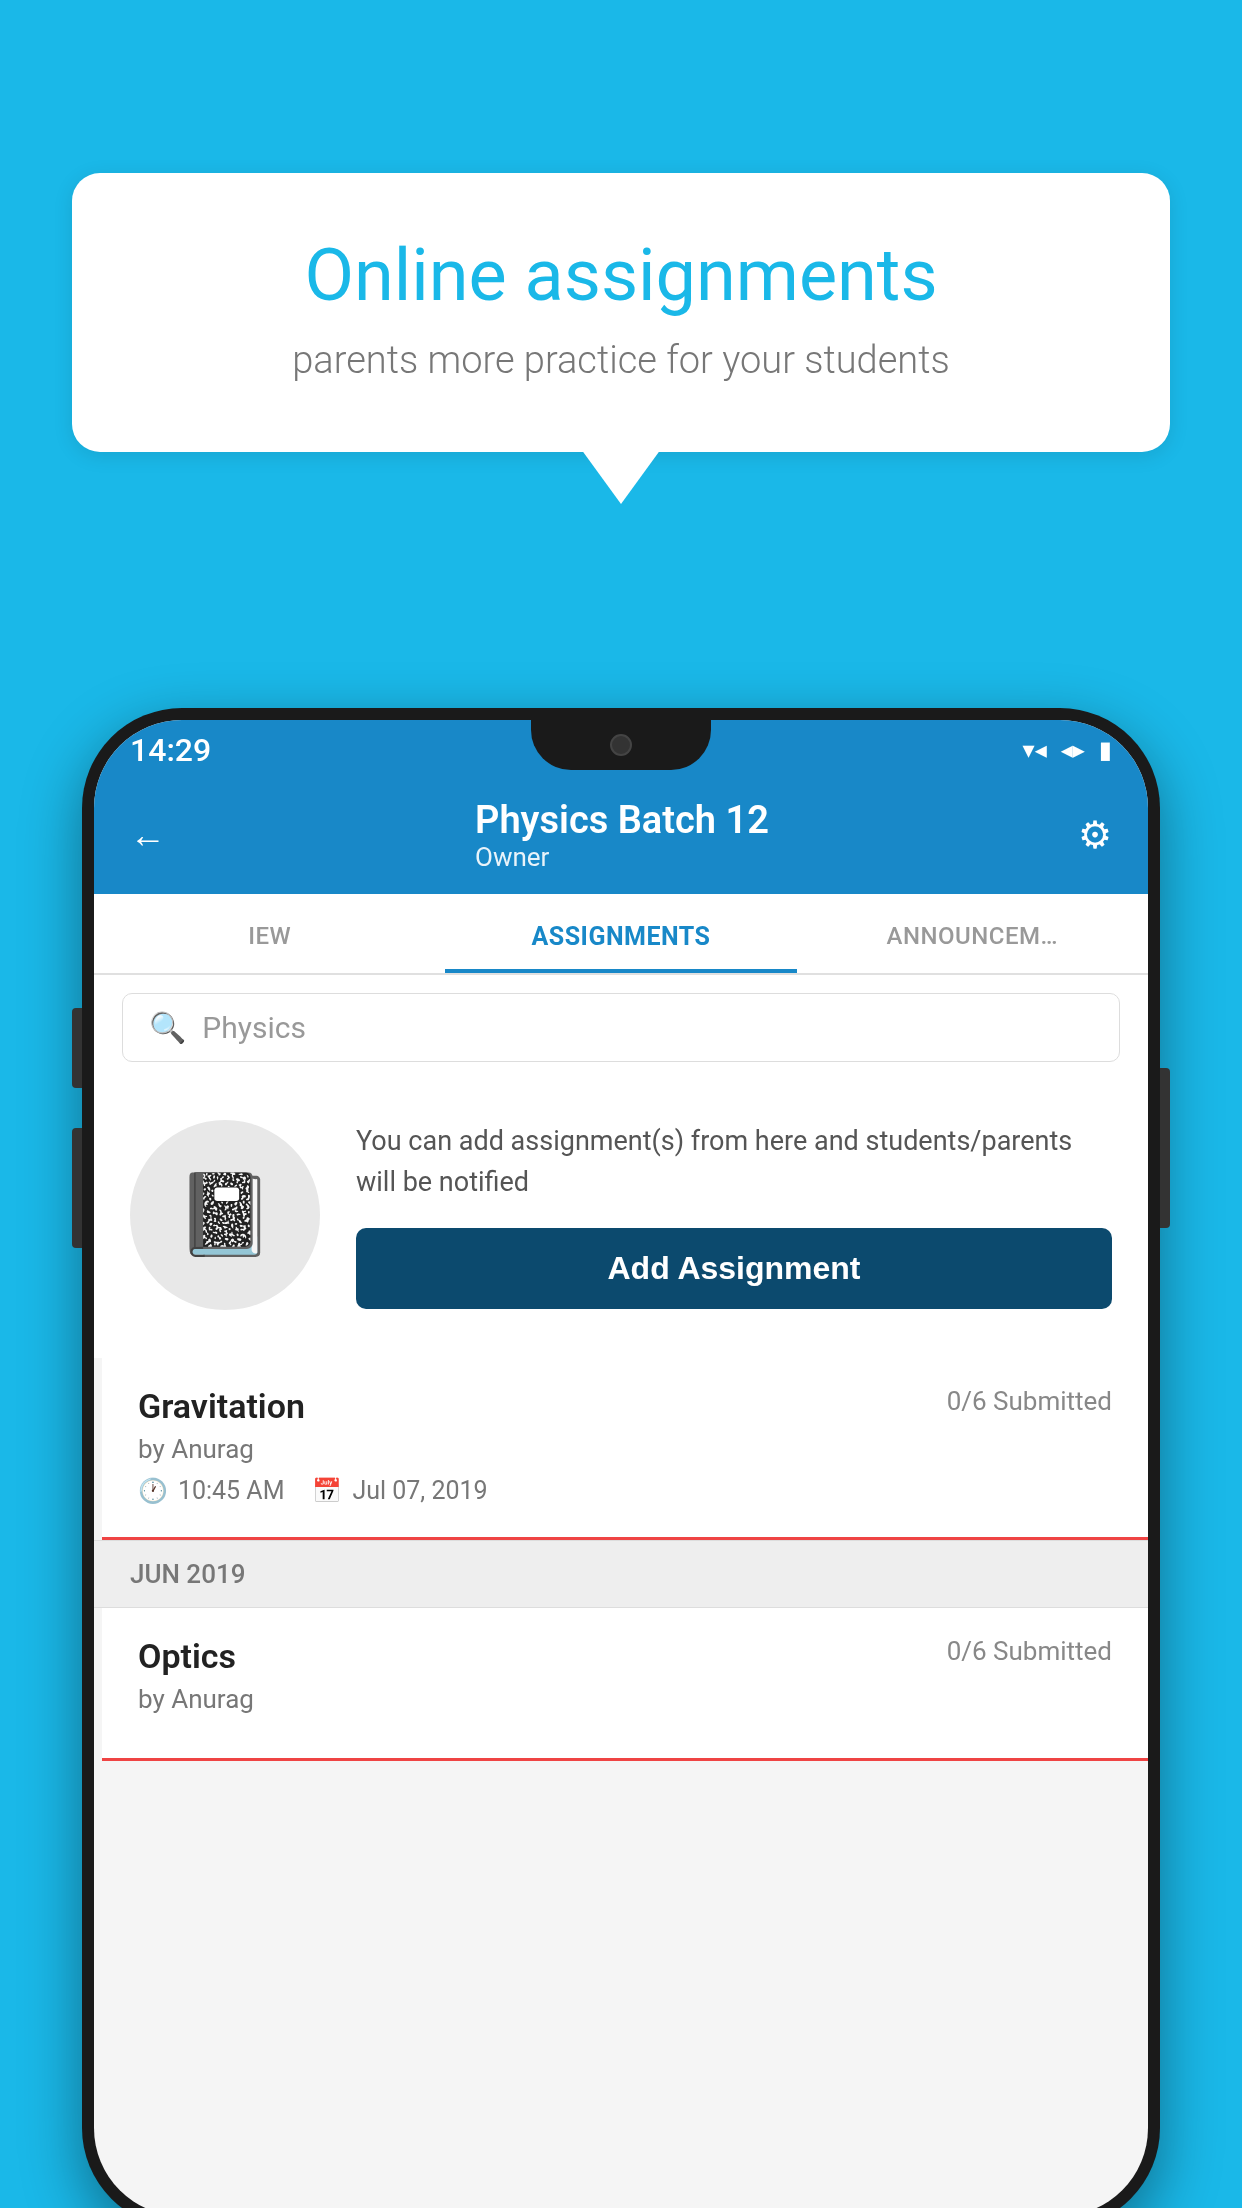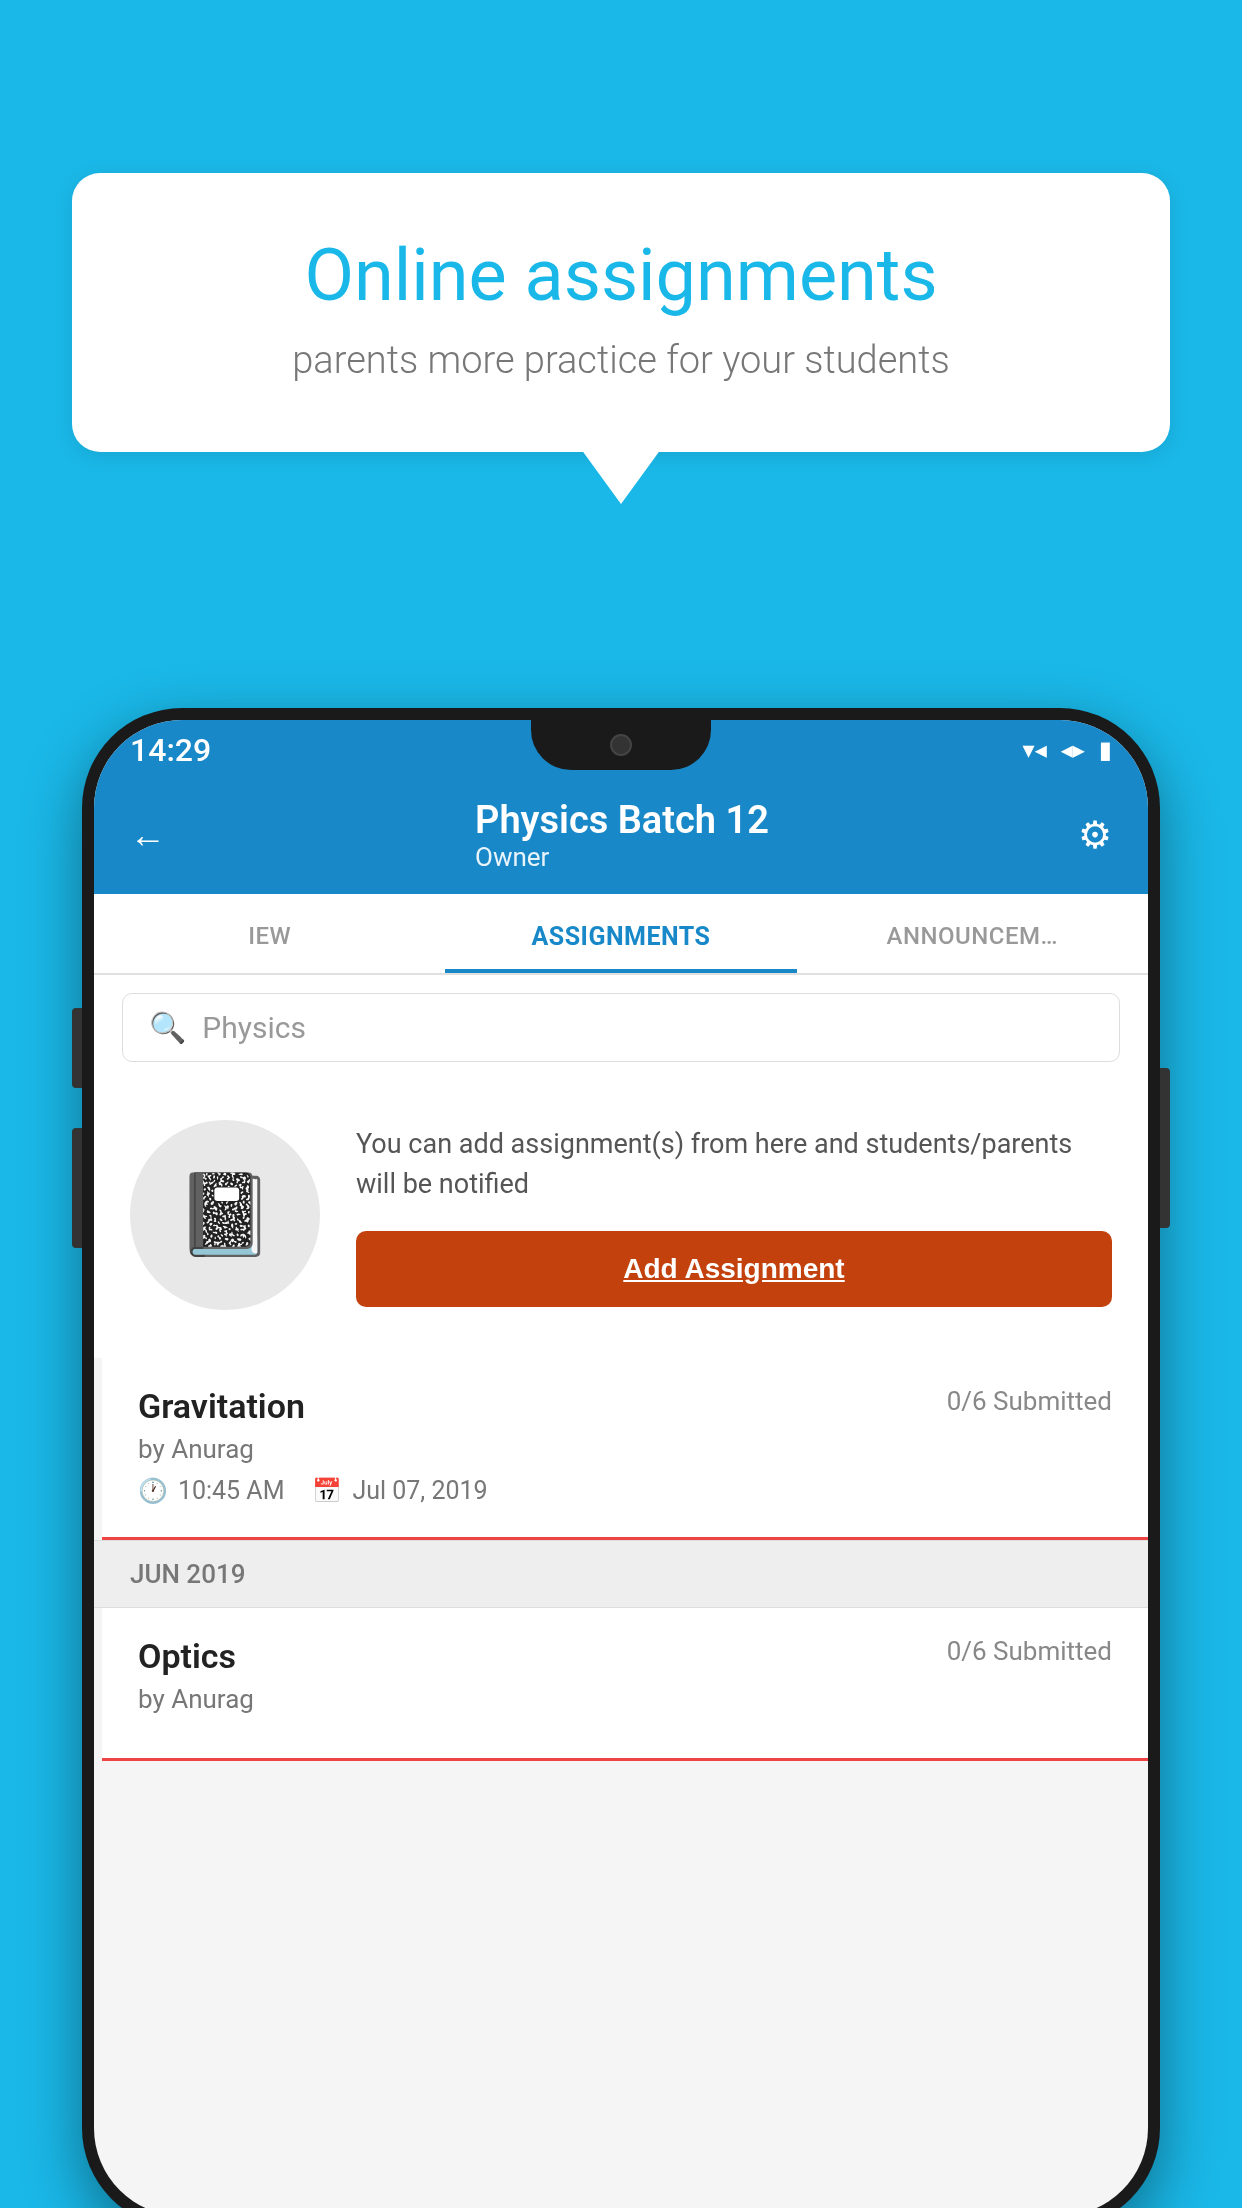--- a/index.html
+++ b/index.html
@@ -233,30 +233,29 @@
     }
 
     .add-assignment-description {
       color: #555;
       font-size: 27px;
       line-height: 1.5;
       margin-bottom: 26px;
     }
 
     .add-assignment-btn {
-      background: #c2410c;
+      background: #0c4a6e;
       color: white;
       border: none;
       border-radius: 10px;
       padding: 22px 40px;
-      font-size: 28px;
+      font-size: 32px;
       font-weight: 600;
       cursor: pointer;
       width: 100%;
-      text-decoration: underline;
     }
 
     
     .section-header {
       background: #eeeeee;
       padding: 18px 36px;
       border-top: 1px solid #ddd;
       border-bottom: 1px solid #ddd;
     }
 

